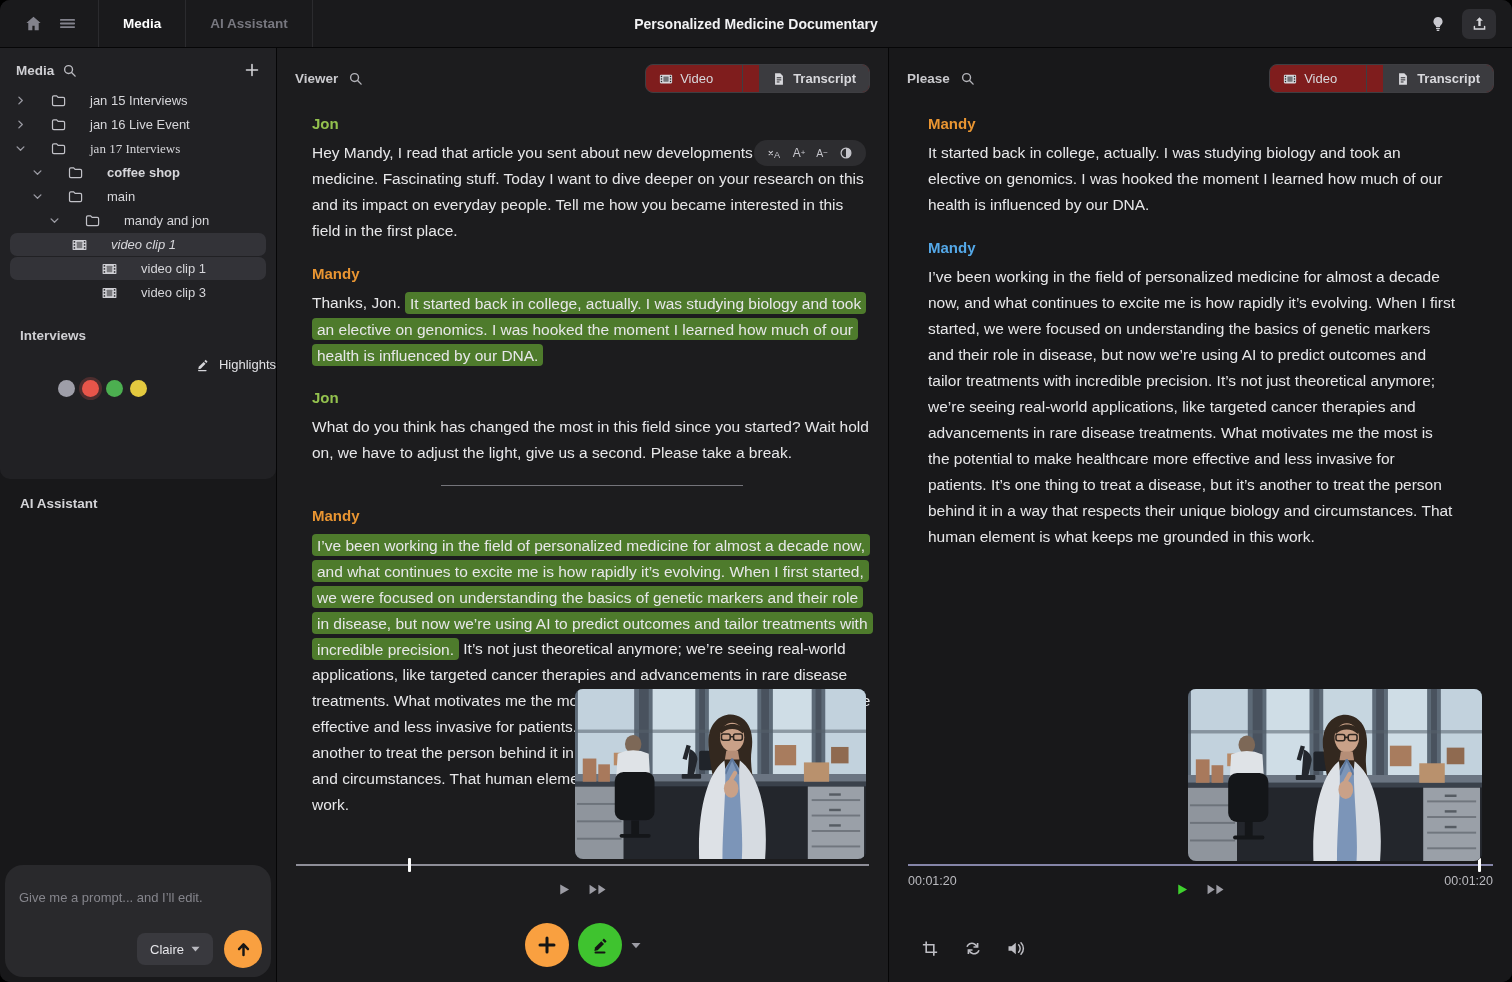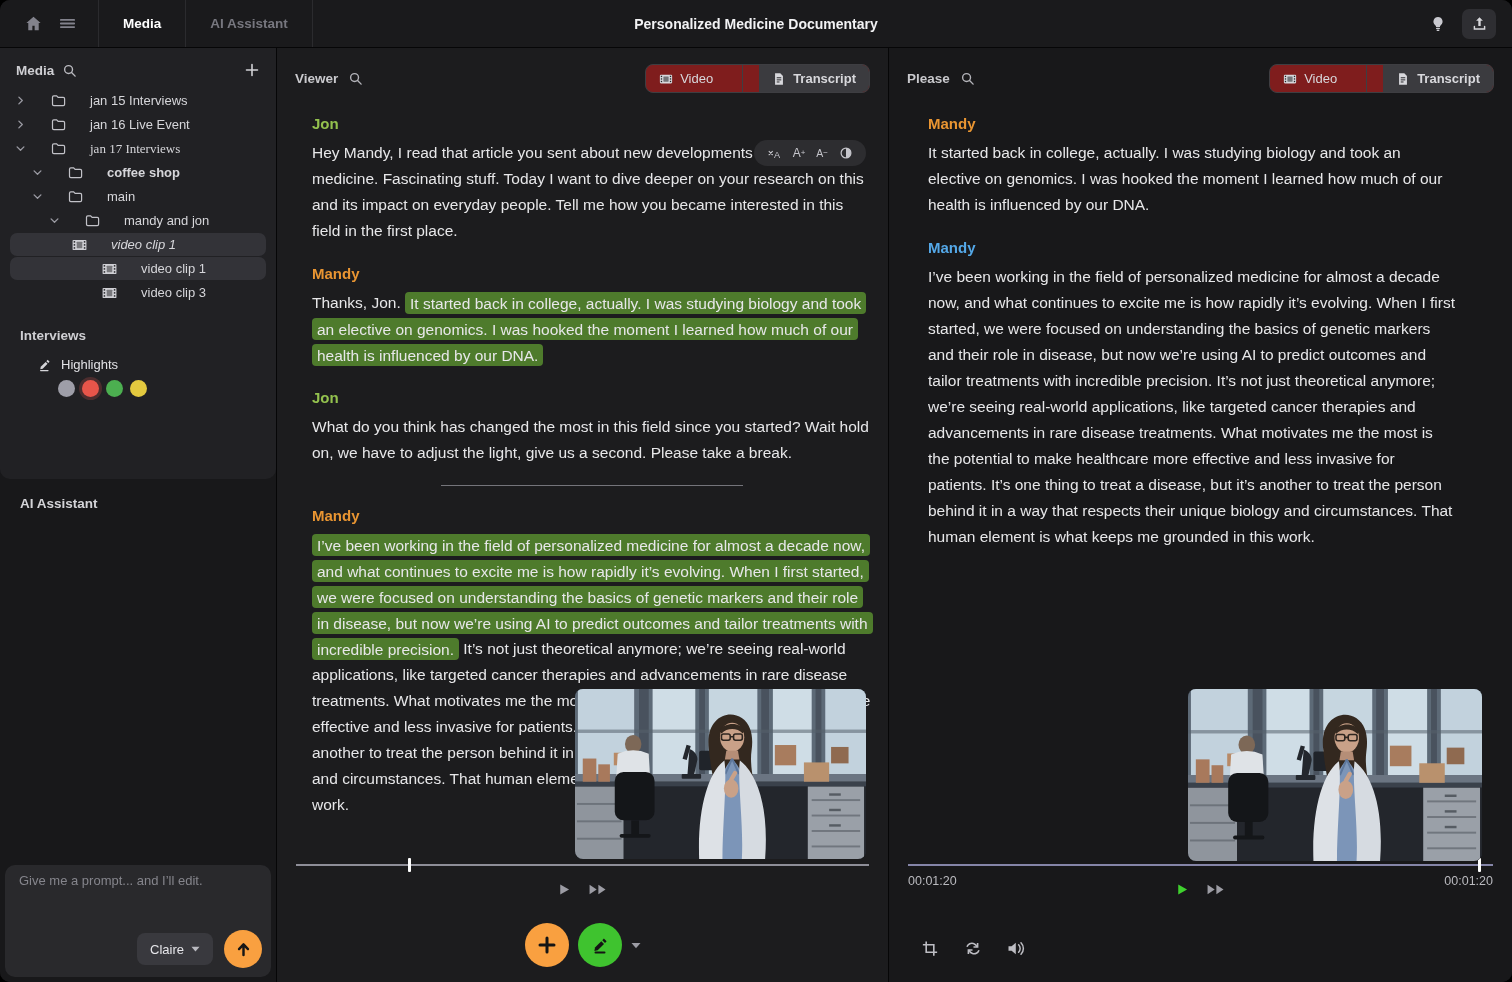--- a/index.html
+++ b/index.html
@@ -33,30 +33,30 @@
   .media-head .title { font-size:13.5px; font-weight:700; }
   .media-head .search { margin-left:8px; color:#b9b9bf; width:15px; height:15px; cursor:pointer; }
   .media-head .plus { margin-left:auto; color:#d2d2d6; width:16px; height:16px; cursor:pointer; }
   .tree { font-size:13px; color:#d6d6da; }
   .tree-row { height:23px; display:flex; align-items:center; gap:24px; margin:1px 10px; border-radius:7px; padding-right:6px; cursor:pointer; white-space:nowrap; }
   .tree-row.selected { background:#333338; }
   .tree-row .tri { width:13px; height:13px; color:#9a9aa2; flex:0 0 13px; }
   .tree-row .fico { width:15px; height:15px; color:#c2c2c8; flex:0 0 15px; }
   .tree-row .clipico { width:15px; height:12px; color:#cfcfd4; flex:0 0 15px; }
   .col-title { margin:24px 20px 0; font-size:13.5px; font-weight:700; color:#cfcfd3; }
-  .hl-row { display:flex; align-items:center; gap:9px; margin:14px 0 0 37px; color:#e2e2e6; font-size:13px; cursor:pointer; }
+  .hl-row { display:flex; align-items:center; gap:9px; margin:14px 0 0 37px; color:#e2e2e6; font-size:13px; cursor:pointer;justify-content:flex-end; }
   .hl-row svg { width:15px; height:15px; color:#d5d5d9; }
   .dots { display:flex; gap:7px; margin:8px 0 0 58px; }
   .dot { width:17px; height:17px; border-radius:50%; cursor:pointer; }
   .dot.ring { box-shadow:0 0 0 3px rgba(235,90,80,.22); }
 
   .assistant { flex:1; position:relative; display:flex; flex-direction:column; }
   .as-title { padding:17px 20px 0; font-size:13.5px; font-weight:700; color:#d4d4d8; }
   .as-hint { position:absolute; bottom:196px; left:50%; transform:translateX(-50%); width:218px; text-align:center; font-size:13px; line-height:17px; color:#94949b; }
-  .prompt-card { position:absolute; left:5px; right:5px; bottom:5px; height:112px; background:#29292c; border-radius:10px; padding:8px 14px; }
+  .prompt-card { position:absolute; left:5px; right:5px; bottom:5px; height:112px; background:#29292c; border-radius:18px; padding:25px 14px; }
   .prompt-input { width:100%; height:46px; background:transparent; border:none; outline:none; resize:none; font-family:inherit; font-size:13px; color:#dcdce0; }
   .prompt-input::placeholder { color:#85858c; }
   .prompt-actions { position:absolute; right:9px; bottom:9px; display:flex; align-items:center; gap:11px; }
   .claire-btn { background:#39393e; border-radius:8px; height:32px; padding:0 13px; display:flex; align-items:center; gap:7px; color:#e6e6ea; font-size:13px; cursor:pointer; }
   .claire-btn svg { width:9px; height:6px; color:#b9b9bf; }
   .send-btn { width:38px; height:38px; border-radius:50%; background:#f9a040; display:flex; align-items:center; justify-content:center; cursor:pointer; }
   .send-btn svg { width:17px; height:17px; }
 
   
   .panel { display:flex; flex-direction:column; position:relative; min-width:0; }

